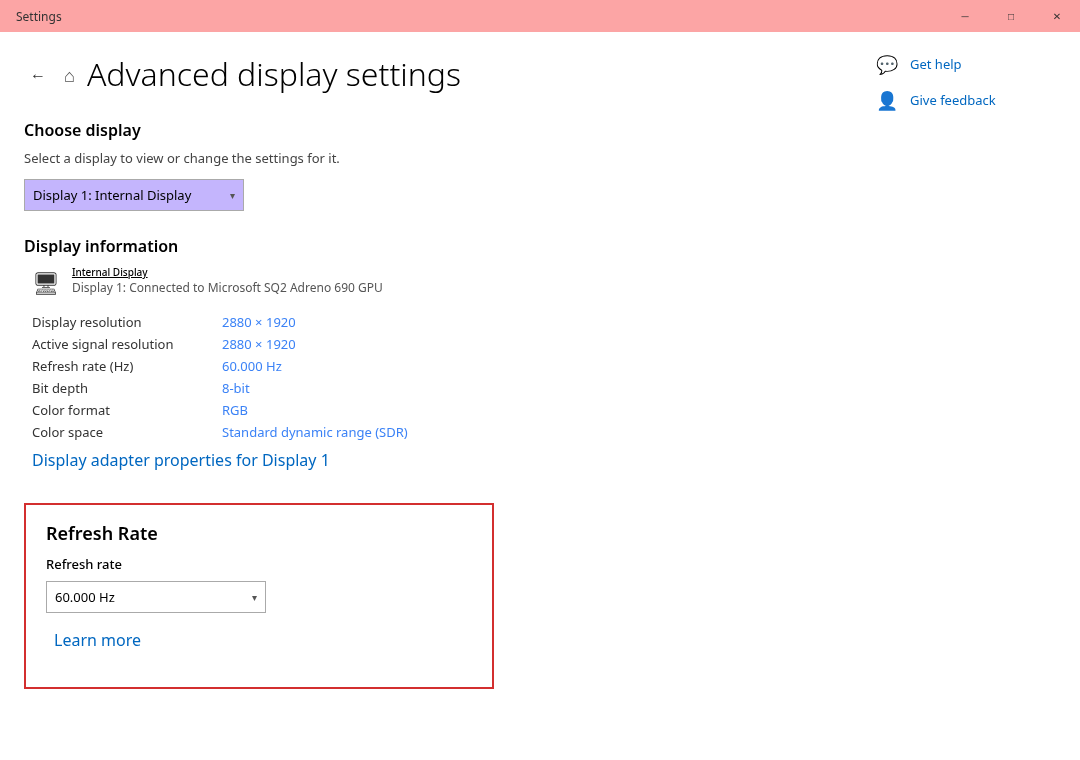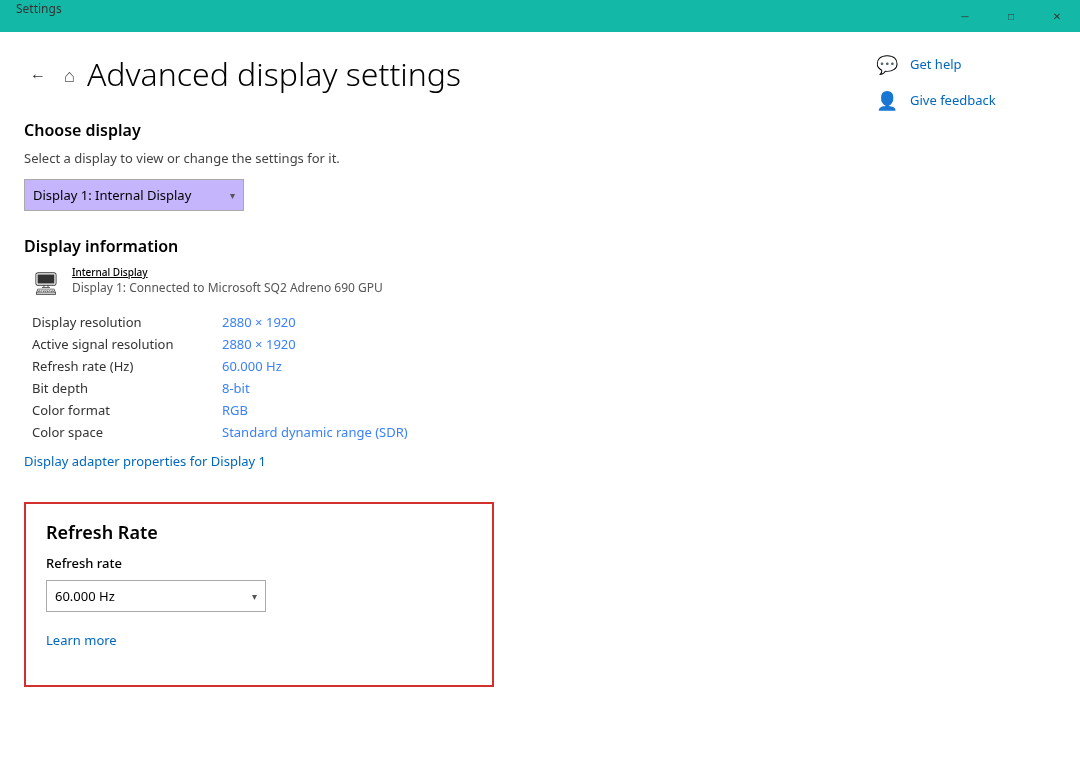--- a/index.html
+++ b/index.html
@@ -9,24 +9,24 @@
       color: #000000;
       width: 1080px;
       height: 760px;
       overflow: hidden;
       position: relative;
     }
 
     
     .titlebar {
       display: flex;
-      align-items: flex-start;
+      align-items: center;
       justify-content: space-between;
       height: 32px;
-      background: #14b8a6;
+      background: #fca5a5;
       padding: 0 0 0 12px;
       border-bottom: none;
     }
     .titlebar-left {
       display: flex;
       align-items: center;
       gap: 8px;
     }
     .titlebar-controls {
       display: flex;
@@ -166,24 +166,25 @@
       width: 190px;
       flex-shrink: 0;
     }
     .info-value {
       font-size: 13px;
       color: #3b82f6;
       text-align: center;
     }
 
     .link-text {
-      font-size: 13px;
+      font-size: 16px;
       color: #0067c0;
       cursor: pointer;
       text-decoration: none;
+      margin-left: 8px;
       display: inline-block;
       margin-bottom: 16px;
     }
 
     
     .refresh-rate-section {
       border: 2px solid #d32f2f;
       padding: 16px 20px 20px 20px;
       margin-bottom: 0;
       width: 470px;

